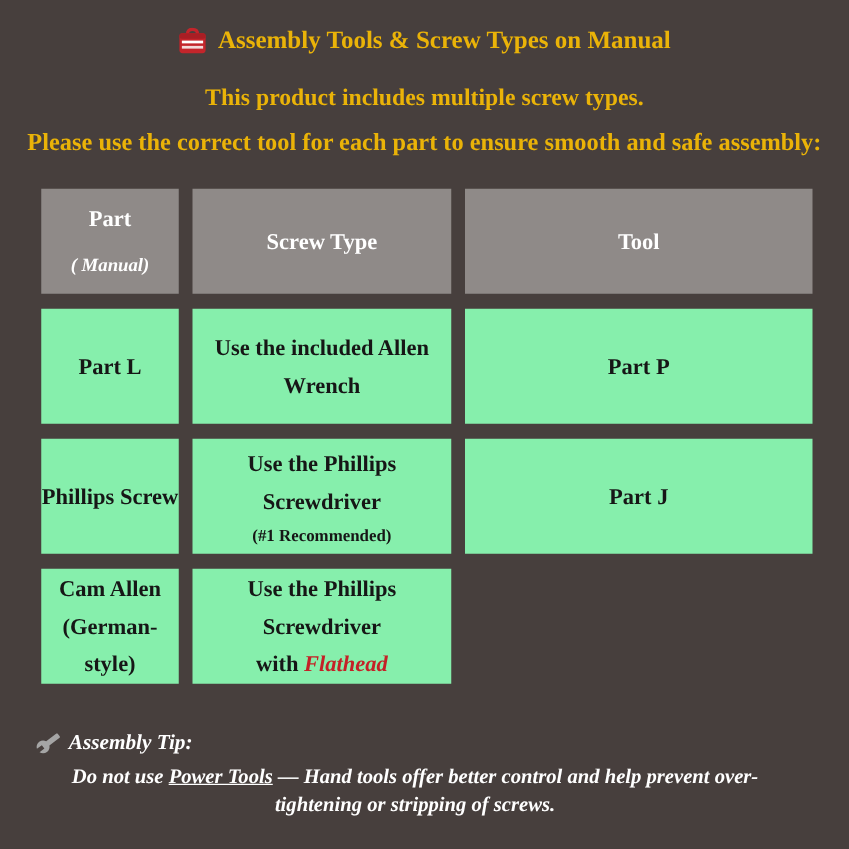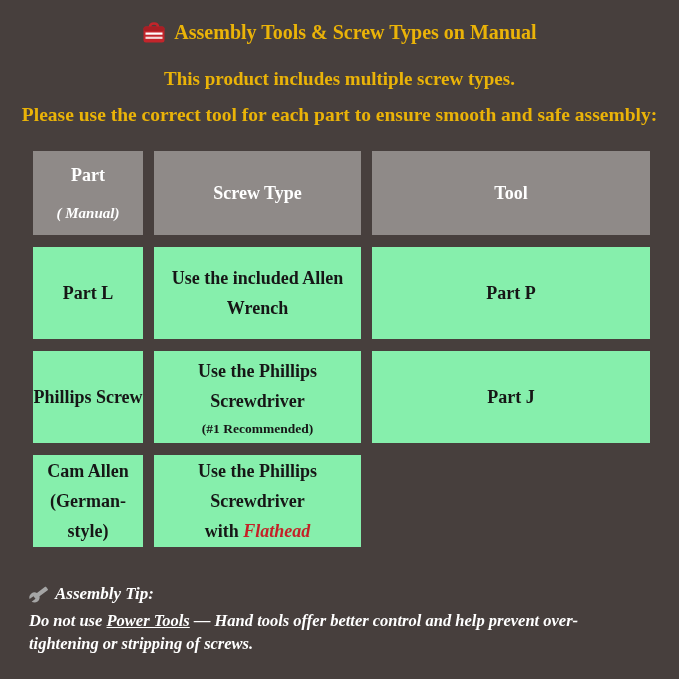--- a/index.html
+++ b/index.html
@@ -91,20 +91,21 @@
     align-items: center;
     gap: 7px;
     font-size: 17px;
   }
   .wrench-icon { display: inline-flex; align-items: center; }
   .tip-body {
     margin-top: 5px;
     font-size: 16.5px;
     line-height: 23px;
     max-width: 625px;
+    text-align: center;
   }
   .underlined { text-decoration: underline; }
 </style>
 </head>
 <body>
 
 <div class="page">
 
   <div class="title-block">
     <div class="title-line1">

